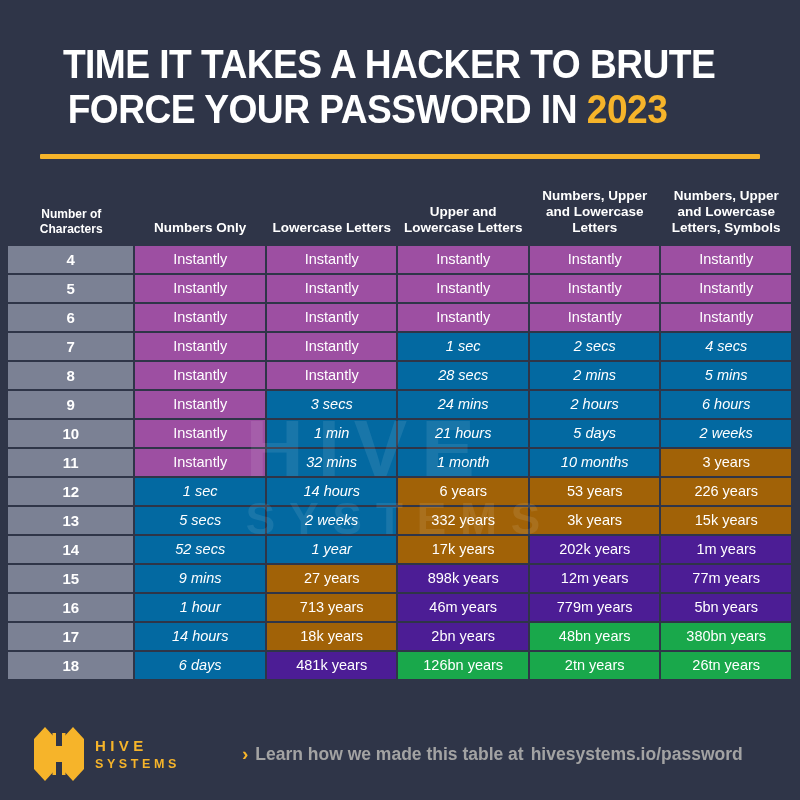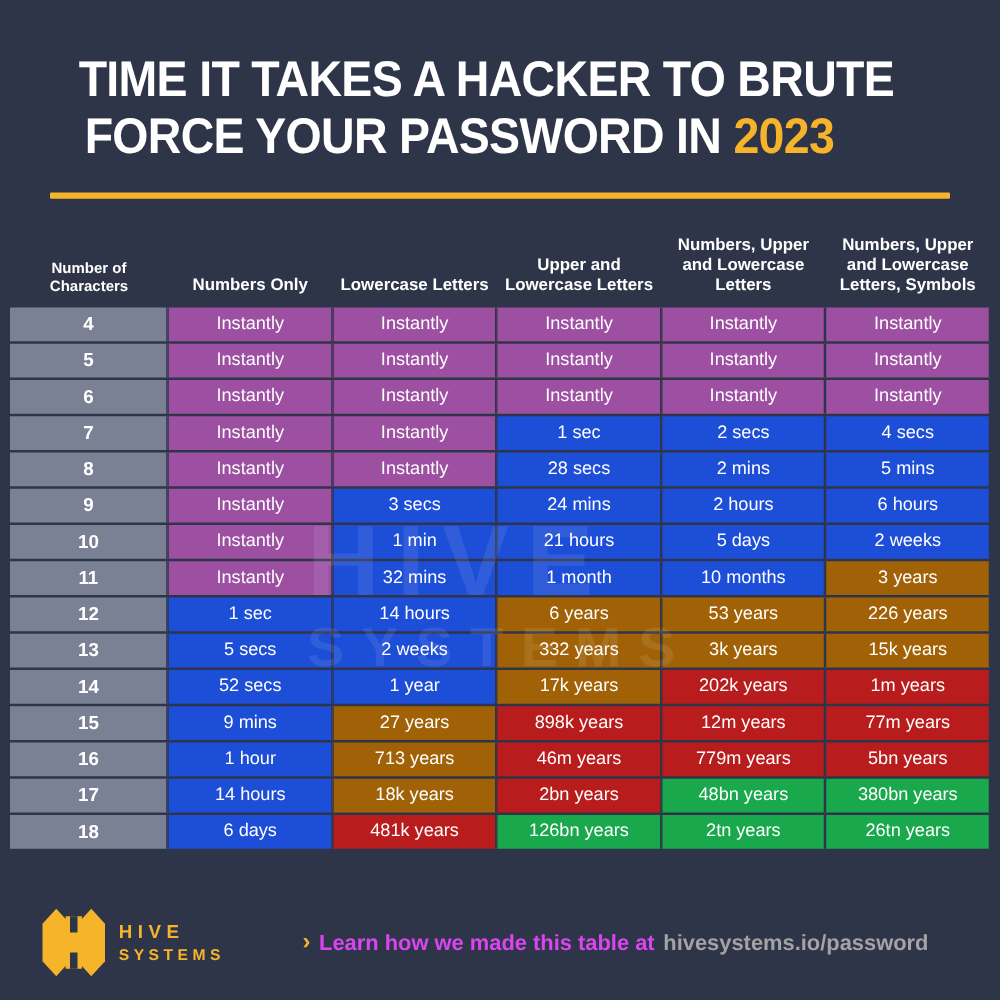--- a/index.html
+++ b/index.html
@@ -74,23 +74,23 @@
   }
   tbody td.num {
     background:#7b8194;
     font-weight:bold;
     font-size:15px;
     border-left:none;
   }
 
   
   .c-purple { background:#9d4fa2; }
-  .c-red    { background:#1d4ed8; }
+  .c-red    { background:#0369a1;font-style:italic; }
   .c-orange { background:#a16207; }
-  .c-yellow { background:#b91c1c; }
+  .c-yellow { background:#4c1d95; }
   .c-green  { background:#19a84b;margin-top:28px; }
 
   
   #watermark {
     position:absolute;
     left:0; top:330px;
     width:800px; height:290px;
     display:flex;
     align-items:center;
     justify-content:center;
@@ -128,21 +128,21 @@
   }
   #logo-text .lt-sys {
     color:#f6b42a; font-size:12.5px; font-weight:bold; letter-spacing:3.6px; display:block; margin-top:5px;
   }
   #footer-cta {
     margin-left:62px;
     display:flex; align-items:center; gap:7px;
     font-size:17.5px; font-weight:bold;
   }
   #cta-chevron { color:#f6b42a; font-size:19px; font-weight:bold; }
-  #cta-text { color:#d946ef; }
+  #cta-text { color:#a3a3a3; }
   #cta-url  { color:#a3a3a3; }
 </style>
 </head>
 <body>
 
 <div id="page">
 
   <div id="title-block">
     <div class="title-line">TIME IT TAKES A HACKER TO BRUTE</div>
     <div class="title-line"><span>FORCE YOUR PASSWORD IN </span><span class="title-year">2023</span></div>

